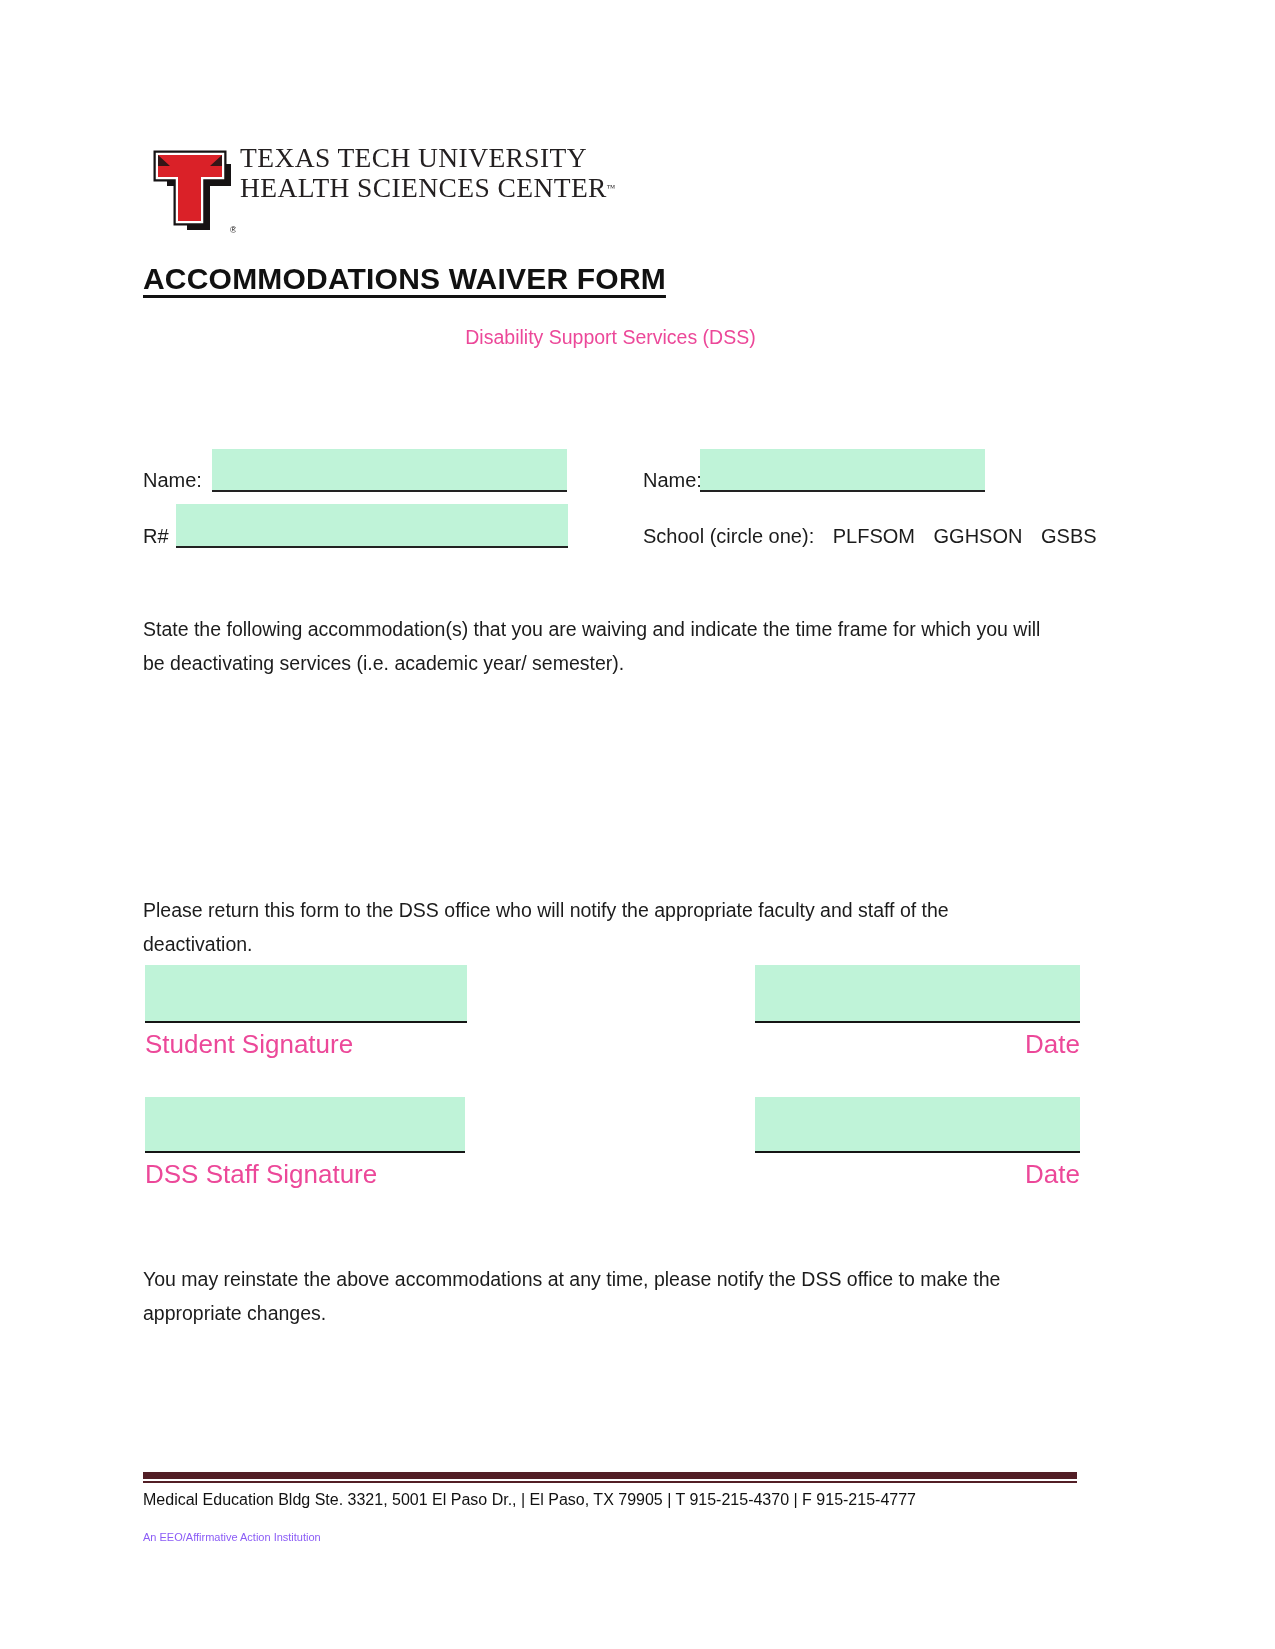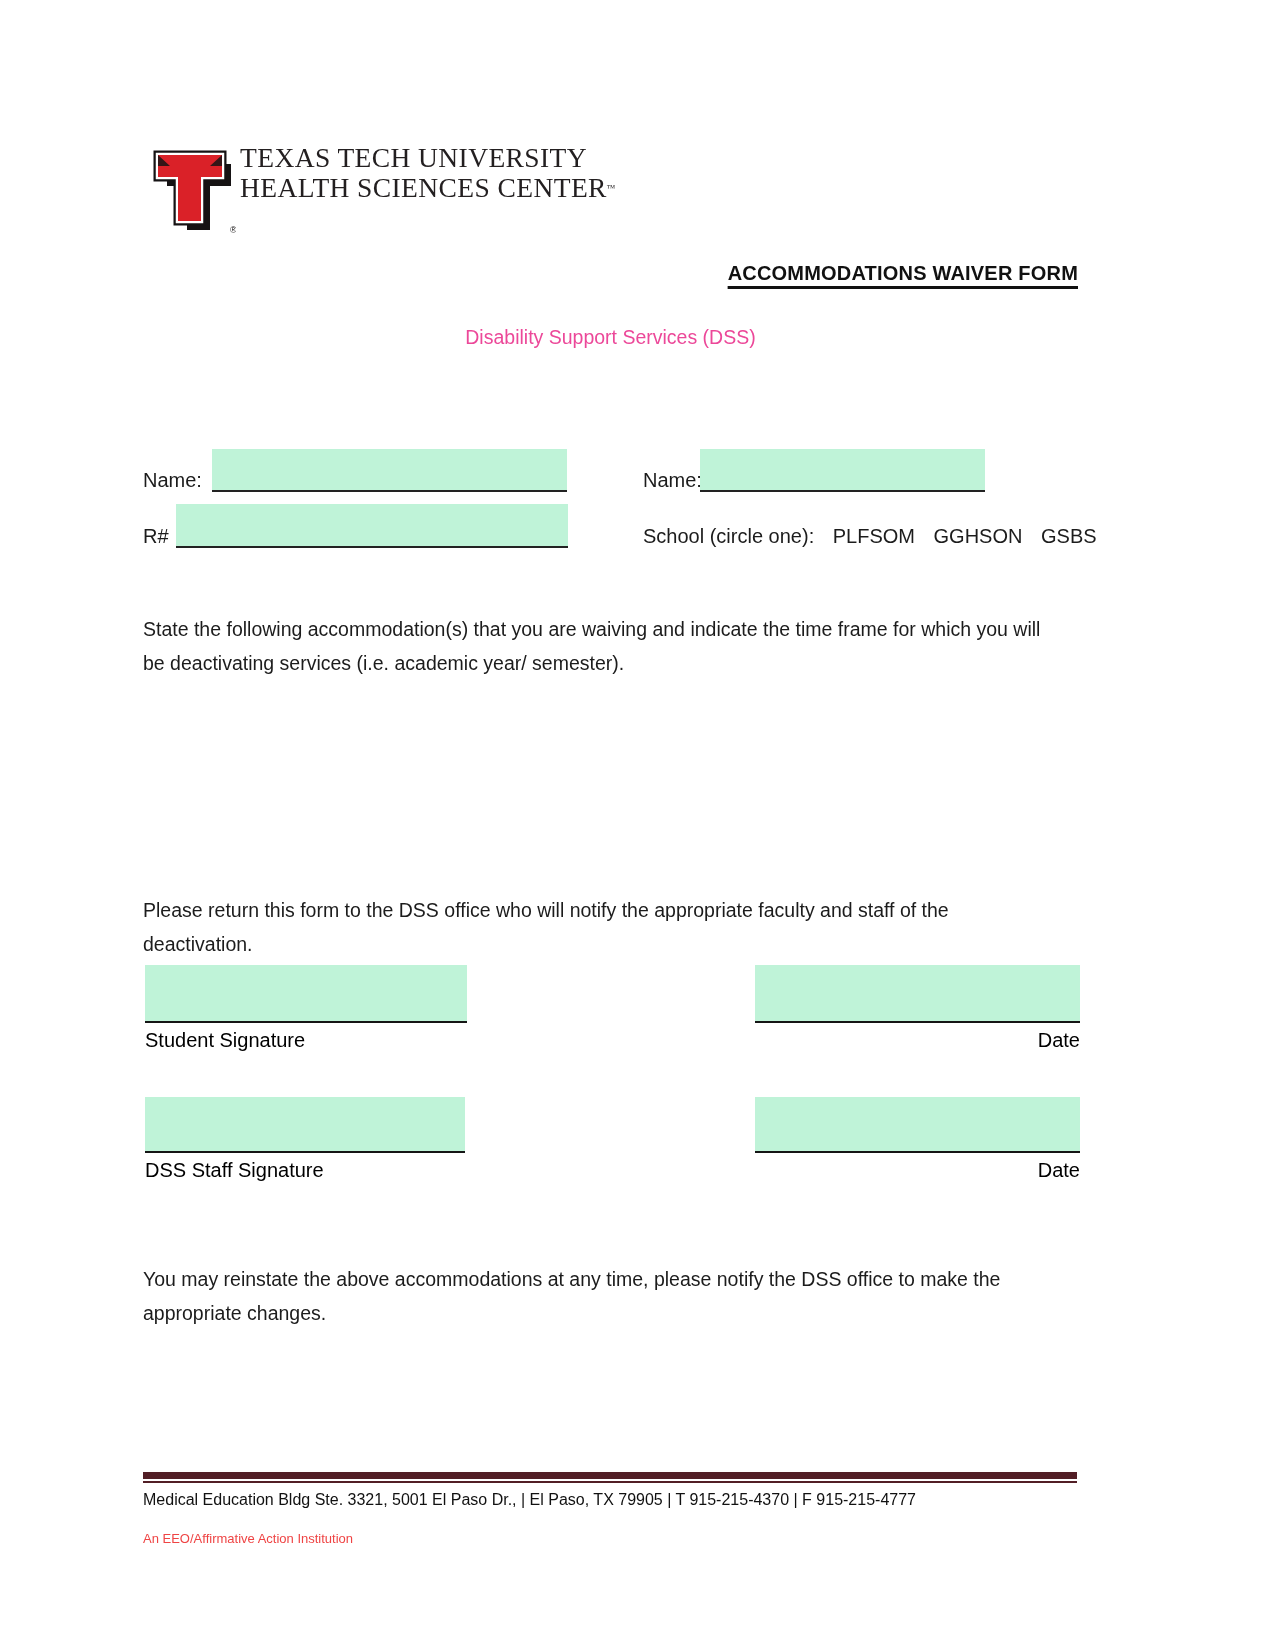--- a/index.html
+++ b/index.html
@@ -9,37 +9,37 @@
     font-family:"Liberation Sans", sans-serif; color:#1c1c1c; overflow:hidden;
     margin:0 auto;
   }
   .abs { position:absolute; }
   .wordmark {
     font-family:"Liberation Serif", serif; color:#231f20;
     font-size:27.5px; line-height:30px; letter-spacing:0.4px; font-weight:400;
   }
   .wordmark .tm { font-size:9px; vertical-align:6px; letter-spacing:0; }
   .doc-title {
-    font-size:20px; font-weight:700; text-align:right; color:#111;
+    font-size:30px; font-weight:700; text-align:left; color:#111;
     text-decoration:underline; text-decoration-thickness:2.5px; text-underline-offset:6px;
     letter-spacing:0.2px;
   }
   .subtitle { font-size:19.5px; text-align:center; color:#ec4899; }
   .field-label { font-size:20px; color:#1c1c1c; white-space:nowrap; }
   .field-box { background:#bff3d8; border-bottom:2px solid #222; }
   .sig-box { background:#bff3d8; border-bottom:2.5px solid #151515; }
   .para { font-size:19.5px; line-height:34px; color:#1c1c1c; }
-  .sig-label { font-size:20px; color:#000000; }
+  .sig-label { font-size:26px; color:#ec4899; }
   .centered { text-align:right; }
   .school-opt { margin-left:13px; }
   .footer-bar  { height:7px; background:#521e25; }
   .footer-gap  { height:2px; background:#ffffff; }
   .footer-line { height:2px; background:#521e25; }
   .footer-text { font-size:16px; color:#111; }
-  .footer-eeo  { font-size:13px; color:#ef4444; }
+  .footer-eeo  { font-size:11px; color:#8b5cf6; }
 </style>
 </head>
 <body>
 
 <div class="page">
 
   <div class="abs" style="left:146px; top:145px; width:90px; height:94px;">
     <svg width="90" height="94" viewBox="0 0 90 94">
       <path d="M16,14 H80 V36 H59 V80 H36 V36 H16 Z" fill="#161314" transform="translate(5,5)"></path>
       <path d="M12,10 H76 V32 H55 V76 H32 V32 H12 Z" fill="none" stroke="#161314" stroke-width="9" stroke-linejoin="miter"></path>

